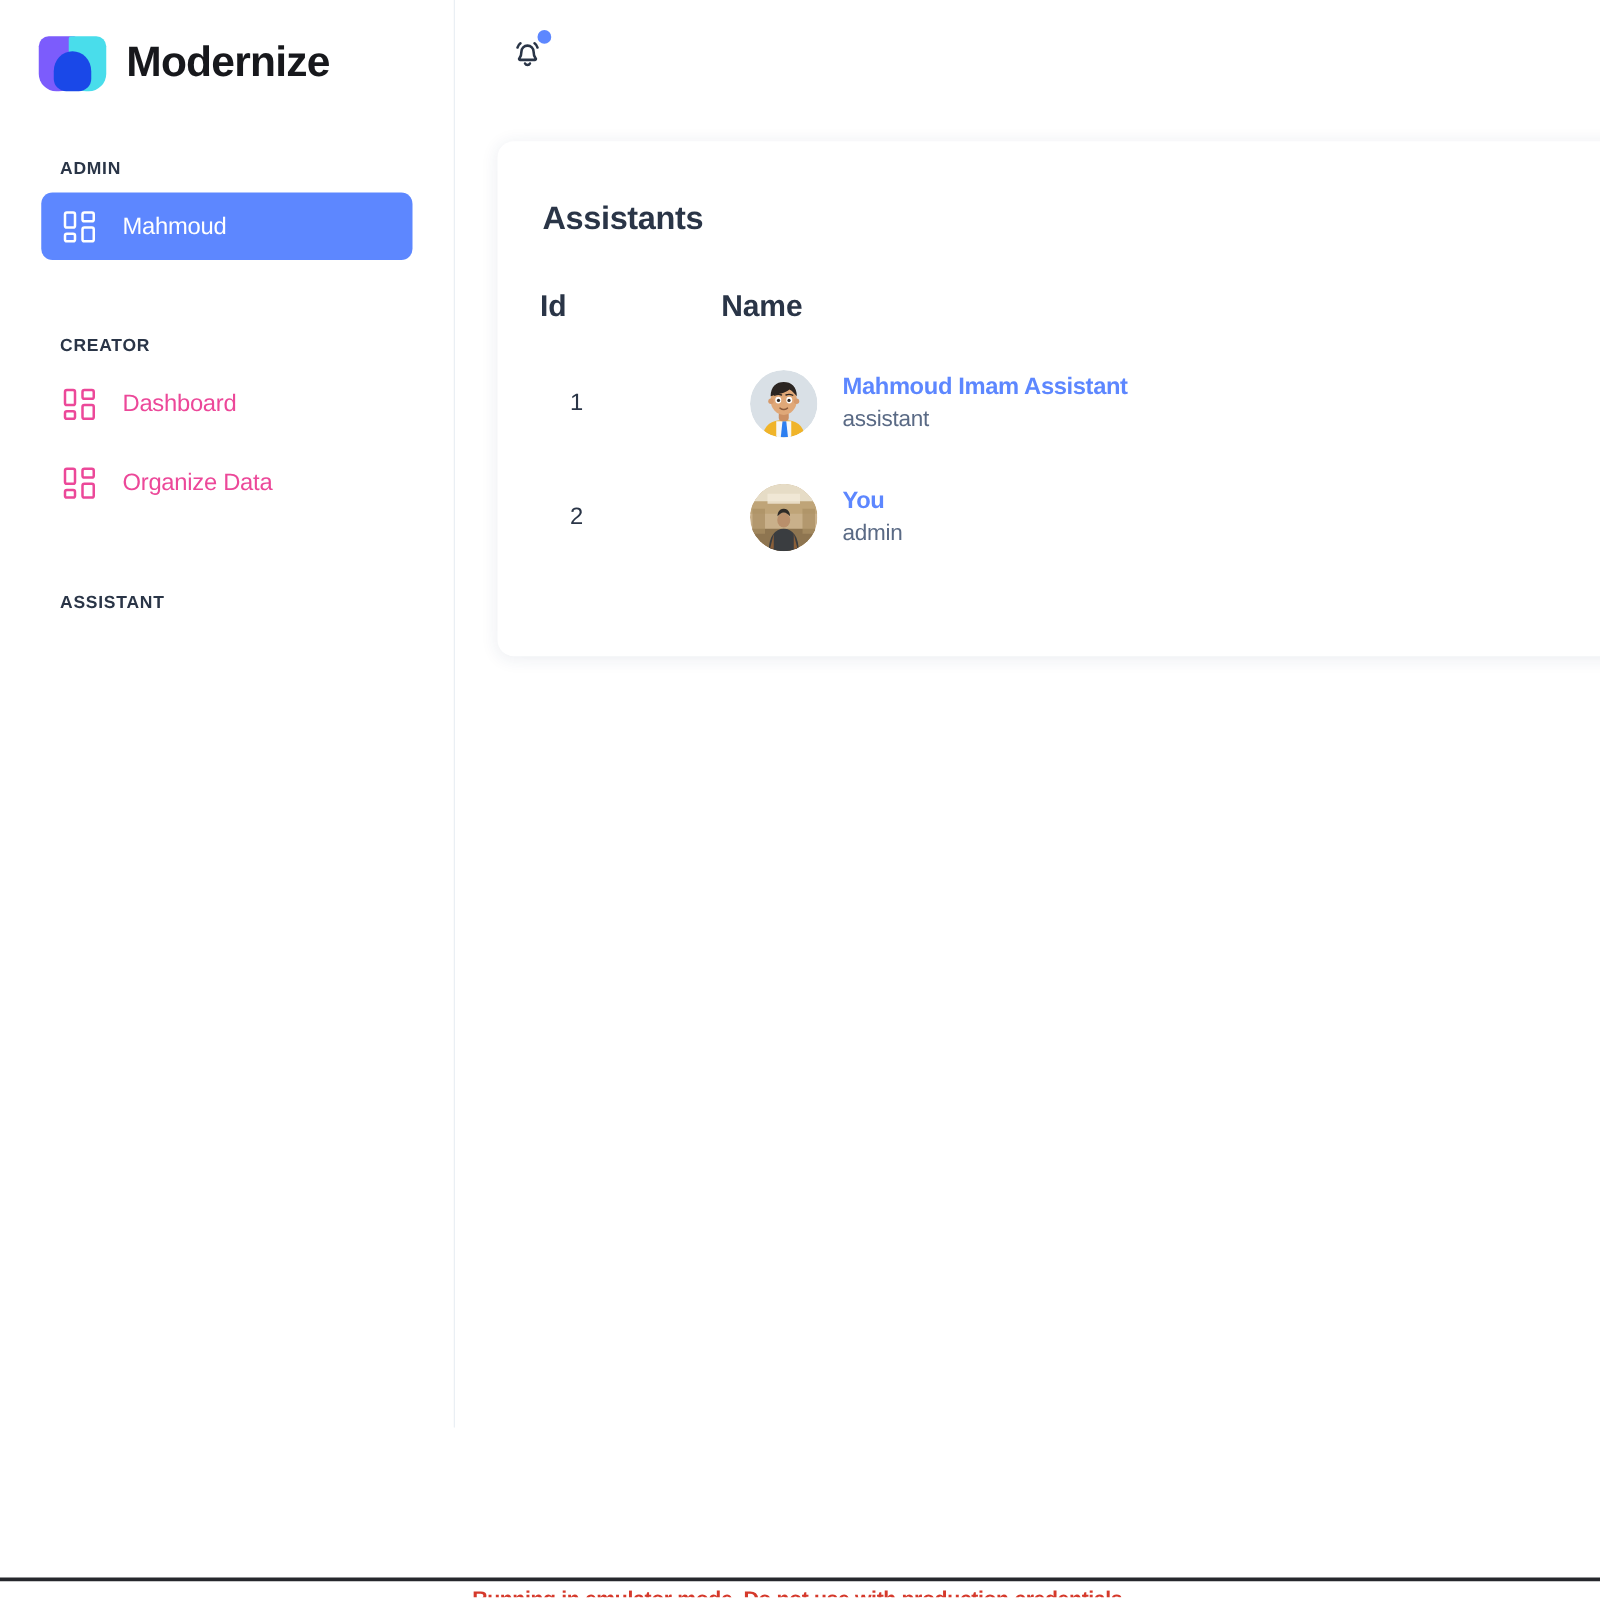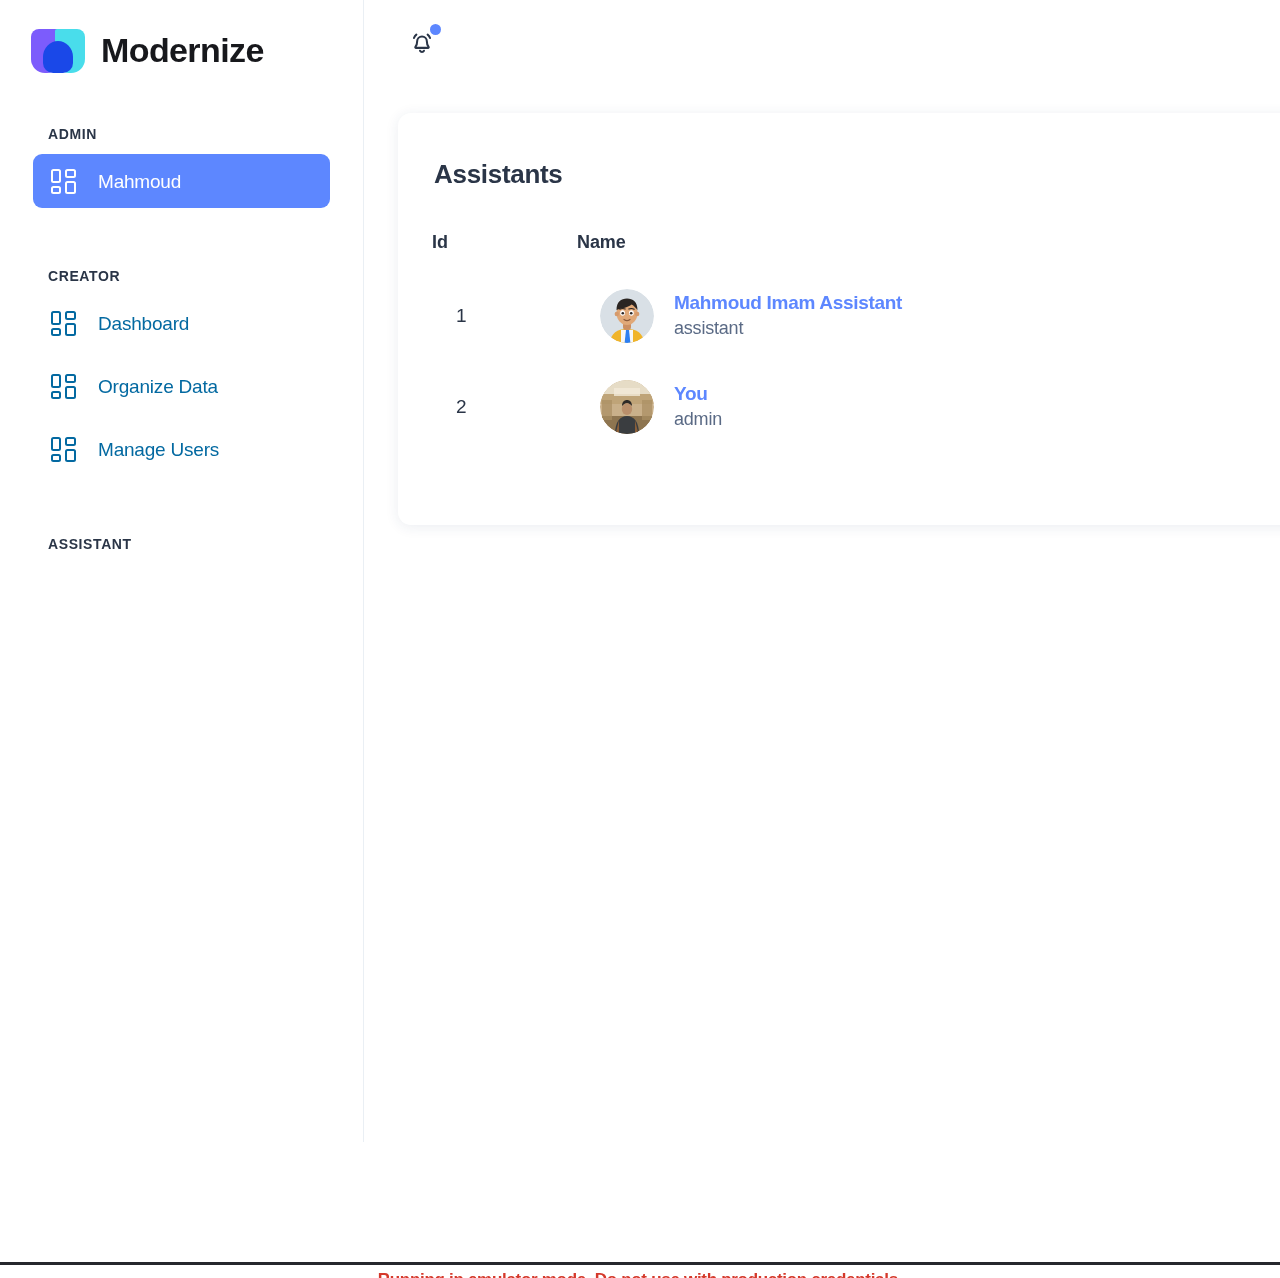--- a/index.html
+++ b/index.html
@@ -86,21 +86,21 @@
   }
   .nav-section-title.gap { margin-top: 60px; }
 
   .nav-item {
     display: flex;
     align-items: center;
     gap: 22px;
     height: 54px;
     padding: 0 18px;
     border-radius: 9px;
-    color: #0369a1;
+    color: #ec4899;
     font-size: 19px;
     cursor: pointer;
     margin-bottom: 9px;
   }
   .nav-item.active {
     background: #5D87FF;
     color: #ffffff;
   }
   .nav-item .icon-grid { flex: 0 0 auto; }
   .nav-item-label { line-height: 1; letter-spacing: -0.2px; }
@@ -174,21 +174,21 @@
   }
 
   table.assistants {
     margin-top: 42px;
     width: 100%;
     border-collapse: collapse;
     table-layout: fixed;
   }
   table.assistants th {
     text-align: left;
-    font-size: 18px;
+    font-size: 24px;
     font-weight: 600;
     color: #2A3547;
     padding: 0 0 0 0;
     letter-spacing: -0.1px;
   }
   th.col-id   { width: 145px; padding-left: 24px; }
   th.col-name { width: auto;  padding-left: 24px; }
 
   table.assistants td {
     vertical-align: middle;
@@ -296,29 +296,20 @@
       <div class="nav-item">
         <span class="icon-grid">
           <i class="r1"></i>
             <i class="r2"></i>
             <i class="r3"></i>
             <i class="r4"></i>
         </span>
         <span class="nav-item-label">Organize Data</span>
       </div>
 
-      <div class="nav-item">
-        <span class="icon-grid">
-          <i class="r1"></i>
-            <i class="r2"></i>
-            <i class="r3"></i>
-            <i class="r4"></i>
-        </span>
-        <span class="nav-item-label">Manage Users</span>
-      </div>
 
       <div class="nav-section-title gap">ASSISTANT</div>
 
 
 
     </nav>
   </aside>
 
   <main class="main">
 

